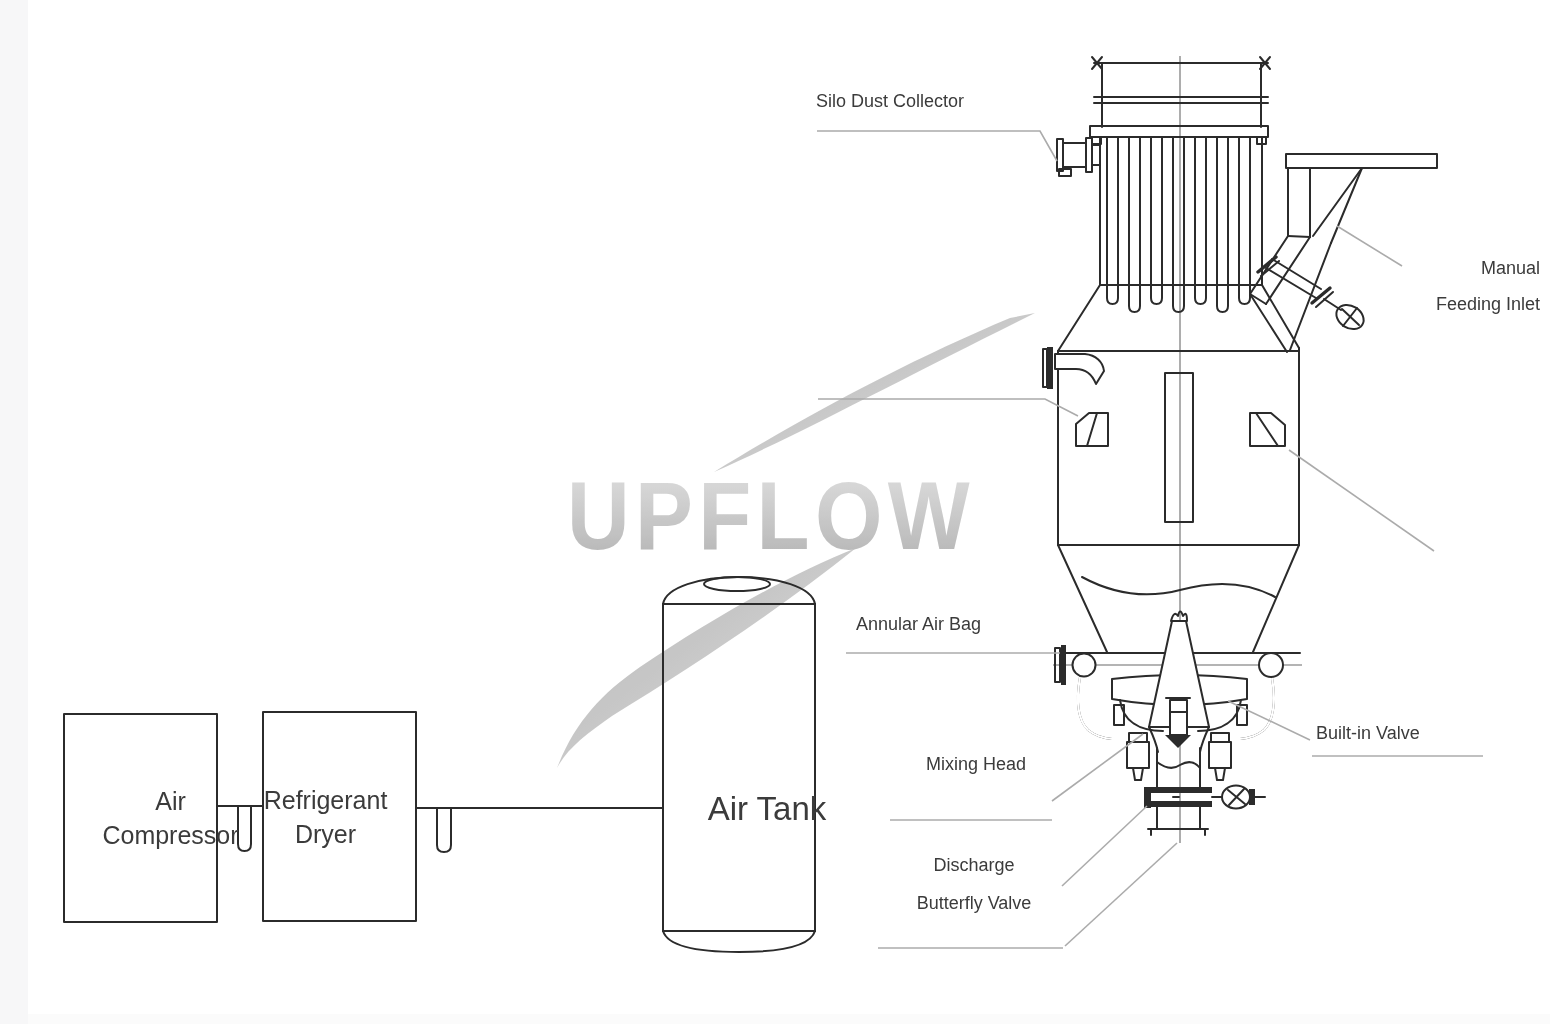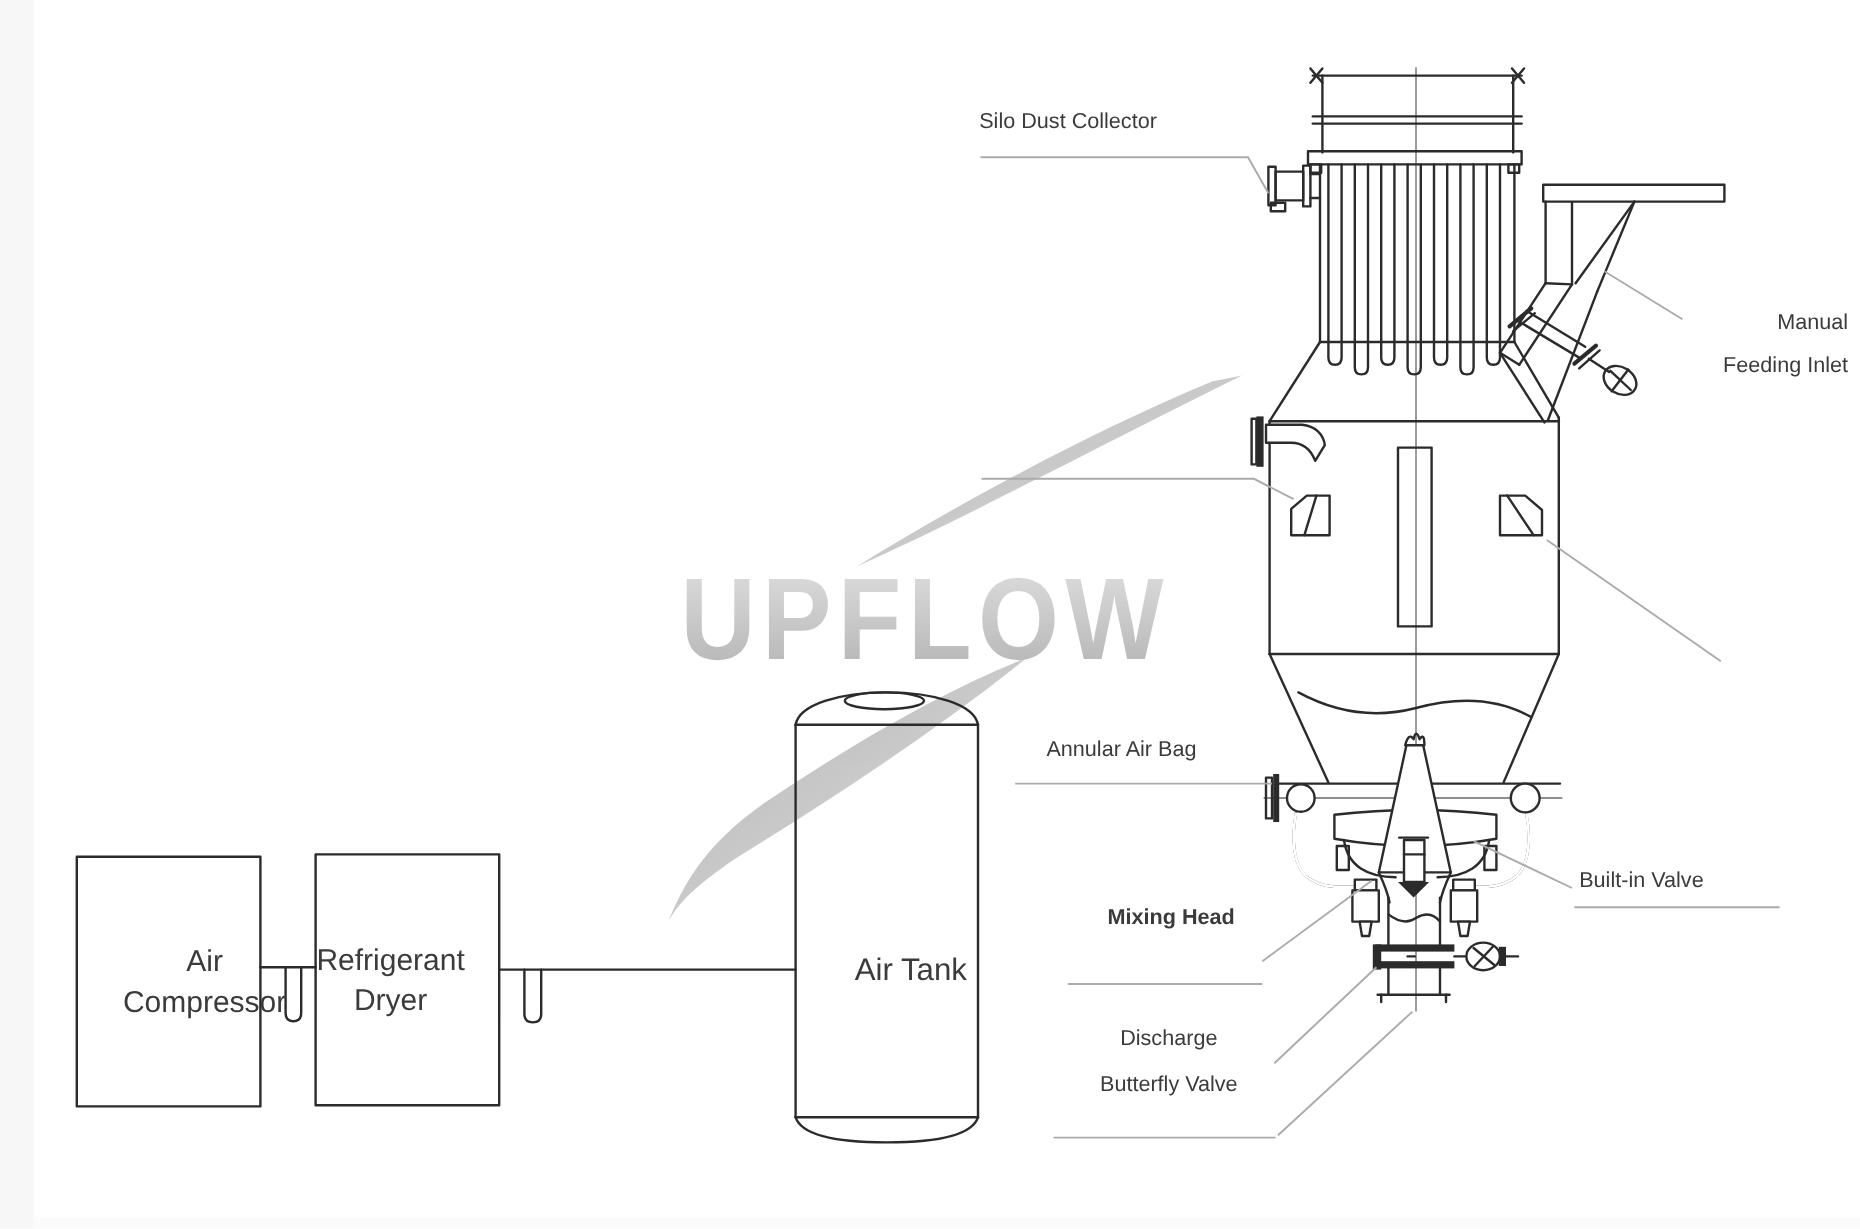--- a/index.html
+++ b/index.html
@@ -254,33 +254,33 @@
   </svg>
 
   <div class="lbl" style="left:816px;top:86px;">Silo Dust Collector</div>
 
   <div class="lbl center" style="left:1388px;top:250px;width:152px;line-height:36px;text-align:right;">
     <div>Manual</div>
     <div>Feeding Inlet</div>
   </div>
 
 
-  <div class="lbl" style="left:856px;top:609px;margin-left:16px;">Annular Air Bag</div>
+  <div class="lbl" style="left:856px;top:609px;">Annular Air Bag</div>
 
   <div class="lbl" style="left:1316px;top:718px;">Built-in Valve</div>
 
-  <div class="lbl center" style="left:890px;top:745px;width:172px;line-height:38px;font-weight:bold;">
+  <div class="lbl center" style="left:890px;top:745px;width:172px;line-height:38px;">
     <div>Mixing Head</div>
   </div>
 
   <div class="lbl center" style="left:878px;top:846px;width:192px;line-height:38px;">
     <div>Discharge</div>
     <div>Butterfly Valve</div>
   </div>
 
   <div class="boxlbl" style="left:64px;top:714px;width:153px;height:208px;margin-left:30px;">Air Compressor</div>
 
   <div class="boxlbl" style="left:265px;top:712px;width:121px;height:209px;">Refrigerant Dryer</div>
 
-  <div class="lbl center" style="left:683px;top:793px;width:152px;font-size:26px;">Air Tank</div>
+  <div class="lbl center" style="left:663px;top:793px;width:152px;font-size:33px;padding-left:28px;">Air Tank</div>
 
   <div id="edge-bottom"></div>
 </div>
 
 </body></html>

